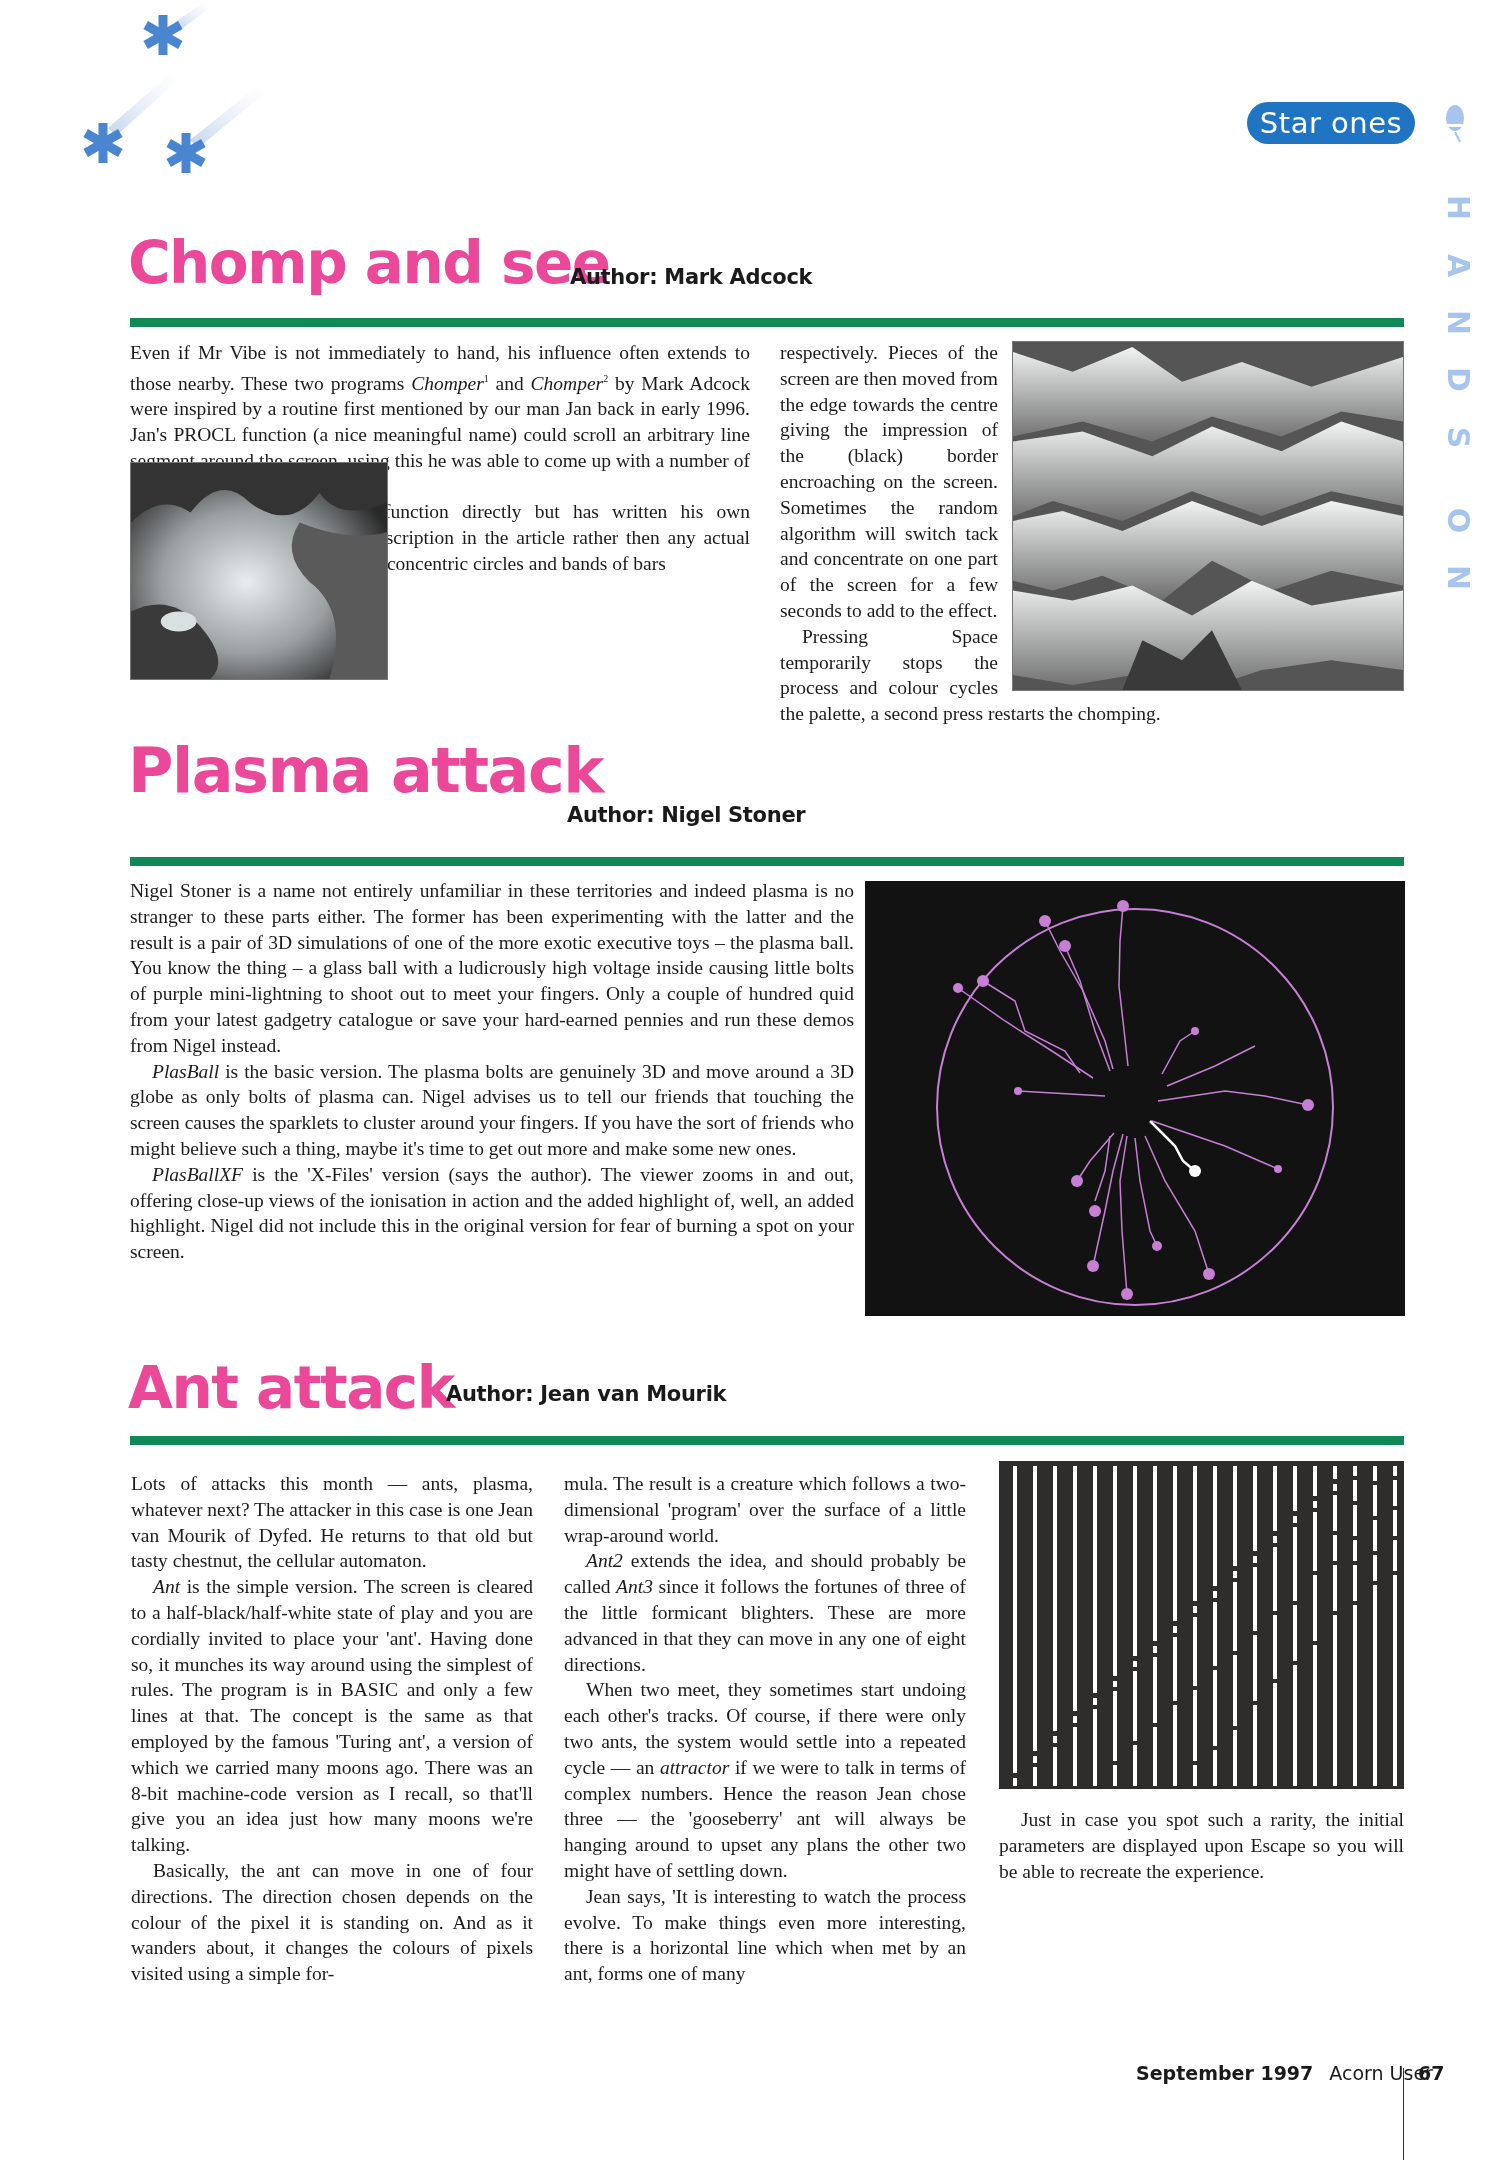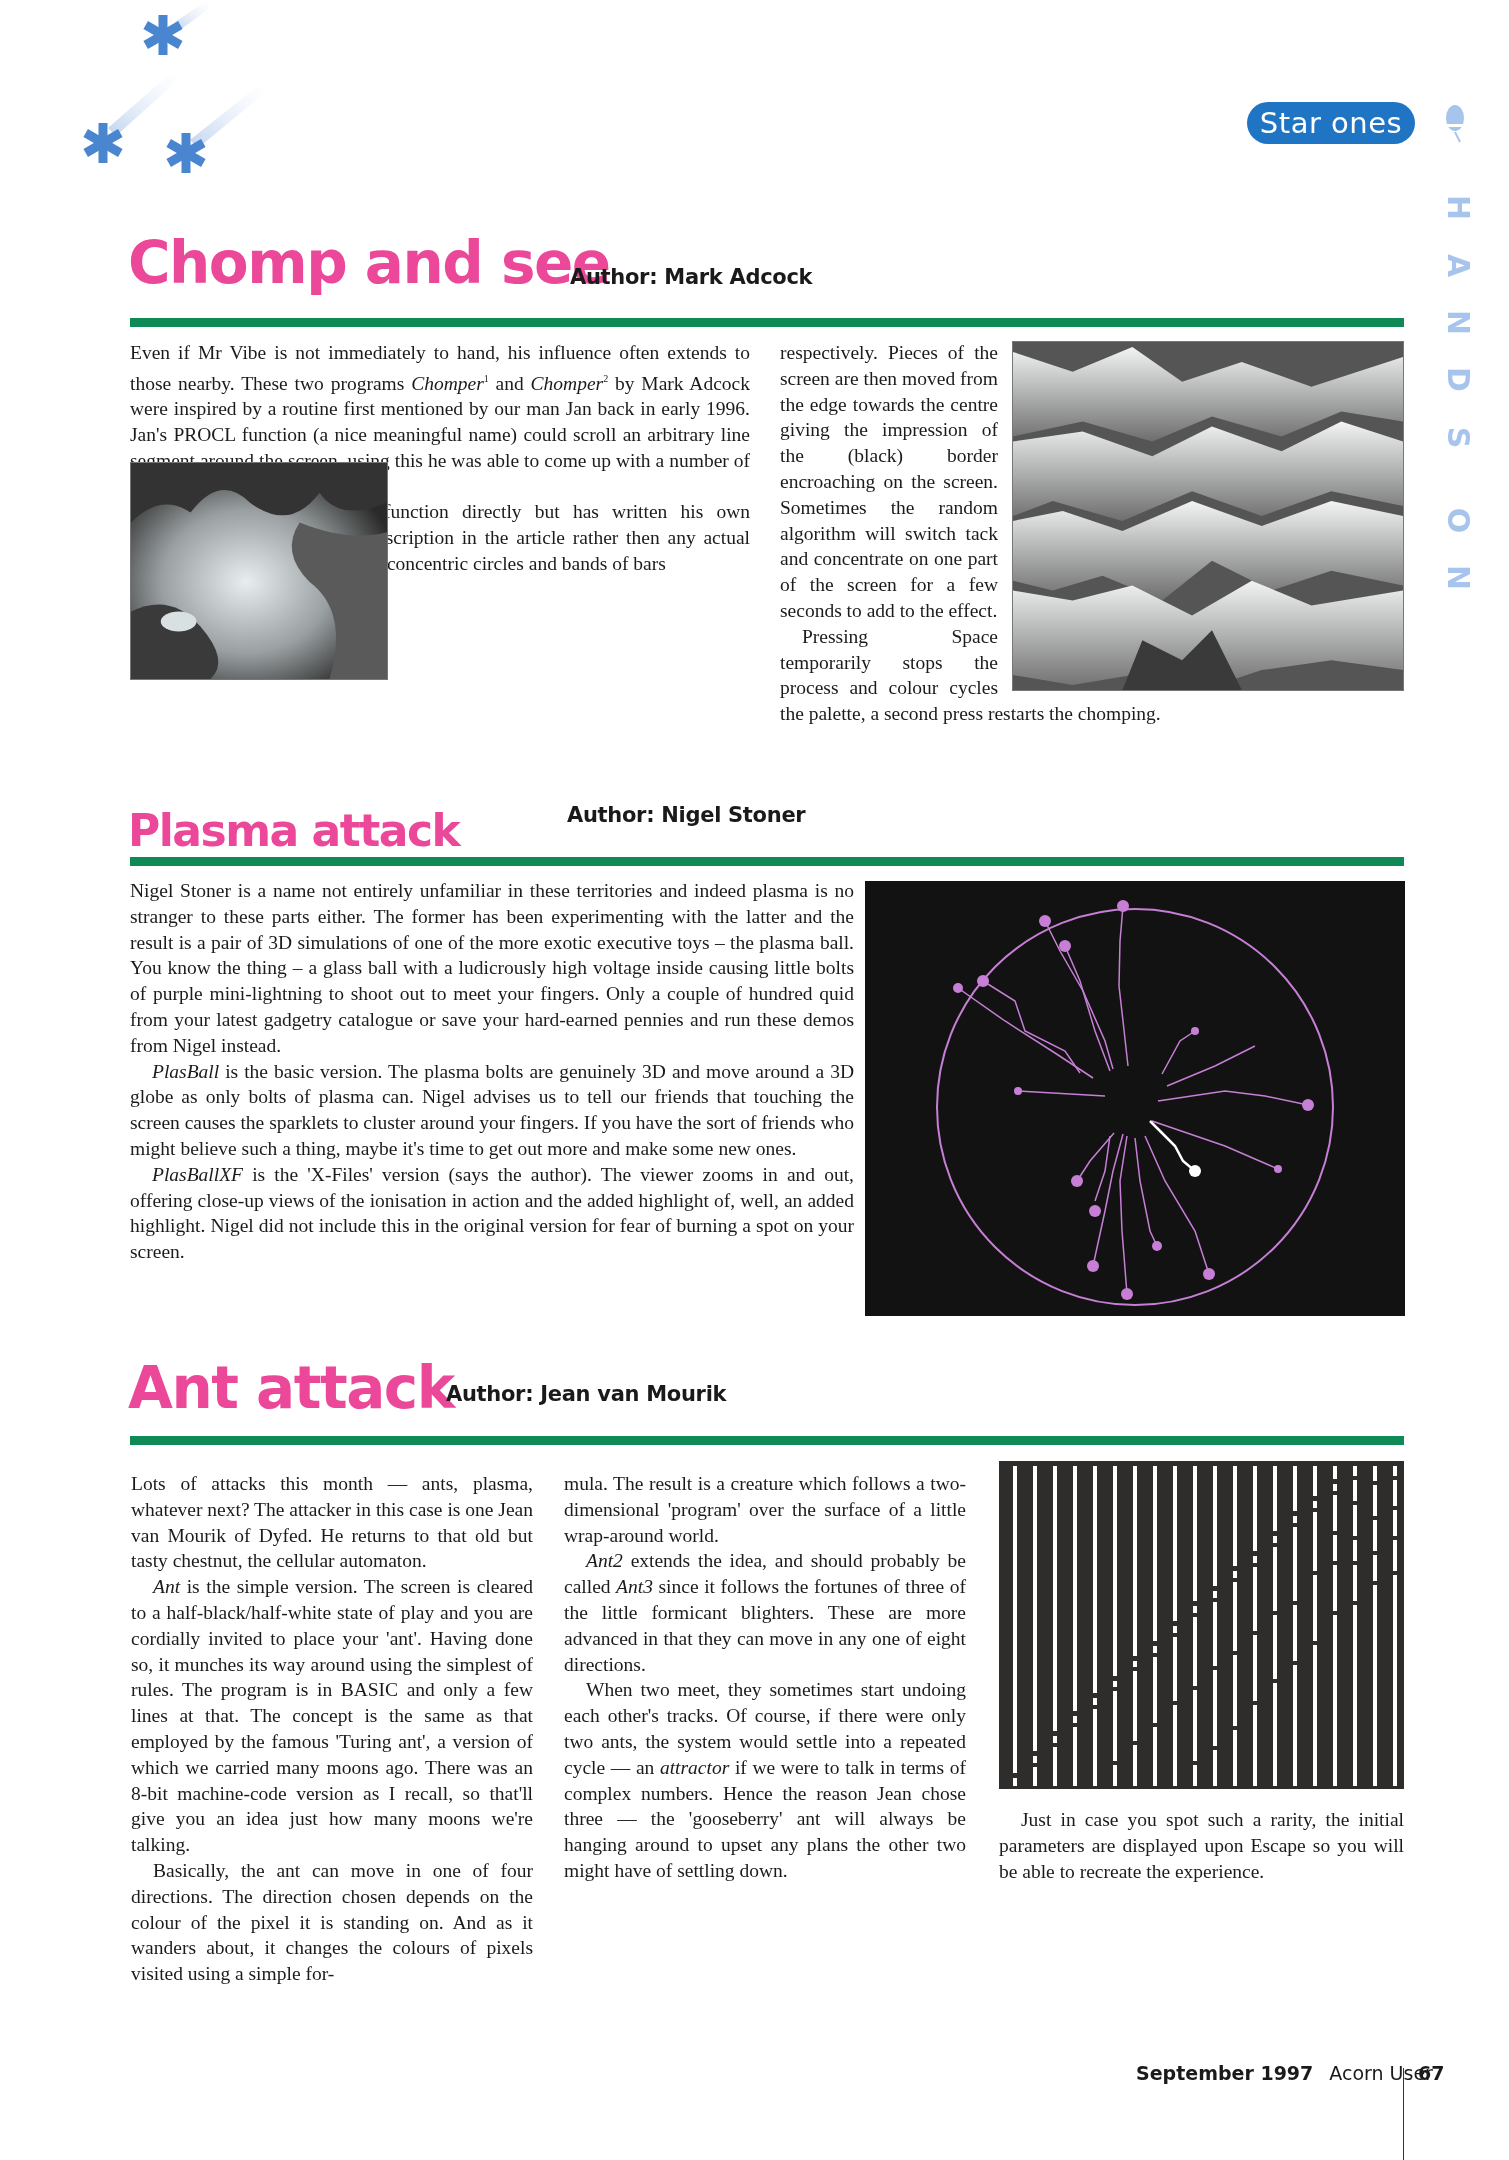--- a/index.html
+++ b/index.html
@@ -146,21 +146,21 @@
     <rect width="392" height="350" fill="#555"></rect>
     <path d="M0 10 L60 30 L120 5 L170 40 L230 20 L300 45 L392 15 V80 L330 70 L270 95 L200 75 L140 100 L70 80 L0 95 Z" fill="url(#band)"></path>
     <path d="M0 100 L70 90 L140 115 L200 85 L270 110 L330 80 L392 100 V165 L320 150 L250 175 L180 150 L110 180 L40 160 L0 175 Z" fill="url(#band)"></path>
     <path d="M0 180 L50 170 L110 190 L180 160 L250 185 L320 160 L392 175 V245 L320 230 L260 250 L200 220 L150 260 L90 235 L40 250 L0 240 Z" fill="url(#band)"></path>
     <path d="M0 250 L60 260 L120 245 L180 275 L240 240 L300 265 L392 250 V330 L320 320 L250 330 L190 350 L120 335 L60 345 L0 335 Z" fill="url(#band)"></path>
     <path d="M110 350 L130 300 L170 320 L200 290 L230 350 Z" fill="#3a3a3a"></path>
   </svg>
 </section>
 
 <section>
-  <div class="abs h-title" style="left:128px; top:796px; font-size:44px; line-height:70px;">Plasma attack</div>
+  <div class="abs h-title" style="left:128px; top:736px; font-size:62px; line-height:70px;">Plasma attack</div>
   <div class="abs h-author" style="left:567px; top:803px;">Author: Nigel Stoner</div>
   <div class="abs rule" style="left:130px; top:857px; width:1274px;"></div>
 
   <div class="abs col" style="left:130px; top:878px; width:724px;">
     <p><b>Nigel Stoner</b><span> is a name not entirely unfamiliar in these territories and indeed plasma is no stranger to these parts either. The former has been experimenting with the latter and the result is a pair of 3D simulations of one of the more exotic executive toys – the plasma ball. You know the thing – a glass ball with a ludicrously high voltage inside causing little bolts of purple mini-lightning to shoot out to meet your fingers. Only a couple of hundred quid from your latest gadgetry catalogue or save your hard-earned pennies and run these demos from Nigel instead.</span></p>
     <p class="ind"><i>PlasBall</i><span> is the basic version. The plasma bolts are genuinely 3D and move around a 3D globe as only bolts of plasma can. Nigel advises us to tell our friends that touching the screen causes the sparklets to cluster around your fingers. If you have the sort of friends who might believe such a thing, maybe it's time to get out more and make some new ones.</span></p>
     <p class="ind"><i>PlasBallXF</i><span> is the 'X-Files' version (says the author). The viewer zooms in and out, offering close-up views of the ionisation in action and the added highlight of, well, an added highlight. Nigel did not include this in the original version for fear of burning a spot on your screen.</span></p>
   </div>
 
   <svg class="abs" style="left:865px; top:881px; width:540px; height:435px; background:#121212;" viewBox="0 0 540 435">
@@ -213,20 +213,21 @@
   <div class="abs col" style="left:131px; top:1471px; width:402px;">
     <p><span>Lots of attacks this month — ants, plasma, whatever next? The attacker in this case is one </span><b>Jean van Mourik</b><span> of Dyfed. He returns to that old but tasty chestnut, the cellular automaton.</span></p>
     <p class="ind"><i>Ant</i><span> is the simple version. The screen is cleared to a half-black/half-white state of play and you are cordially invited to place your 'ant'. Having done so, it munches its way around using the simplest of rules. The program is in BASIC and only a few lines at that. The concept is the same as that employed by the famous 'Turing ant', a version of which we carried many moons ago. There was an 8-bit machine-code version as I recall, so that'll give you an idea just how many moons we're talking.</span></p>
     <p class="ind">Basically, the ant can move in one of four directions. The direction chosen depends on the colour of the pixel it is standing on. And as it wanders about, it changes the colours of pixels visited using a simple for-</p>
   </div>
 
   <div class="abs col" style="left:564px; top:1471px; width:402px;">
     <p>mula. The result is a creature which follows a two-dimensional 'program' over the surface of a little wrap-around world.</p>
     <p class="ind"><i>Ant2</i><span> extends the idea, and should probably be called </span><i>Ant3</i><span> since it follows the fortunes of three of the little formicant blighters. These are more advanced in that they can move in any one of eight directions.</span></p>
     <p class="ind"><span>When two meet, they sometimes start undoing each other's tracks. Of course, if there were only two ants, the system would settle into a repeated cycle — an </span><i>attractor</i><span> if we were to talk in terms of complex numbers. Hence the reason Jean chose three — the 'gooseberry' ant will always be hanging around to upset any plans the other two might have of settling down.</span></p>
+    <p class="ind">Jean says, 'It is interesting to watch the process evolve. To make things even more interesting, there is a horizontal line which when met by an ant, forms one of many</p>
   </div>
 
   <svg class="abs" style="left:999px; top:1461px; width:405px; height:328px; background:#2f2d2b;" viewBox="0 0 405 328">
     <g stroke="#ffffff" stroke-width="4">
       <line x1="16" y1="5" x2="16" y2="325"></line>
         <line x1="36" y1="5" x2="36" y2="325"></line>
       <line x1="56" y1="5" x2="56" y2="325"></line>
         <line x1="76" y1="5" x2="76" y2="325"></line>
       <line x1="96" y1="5" x2="96" y2="325"></line>
         <line x1="116" y1="5" x2="116" y2="325"></line>

